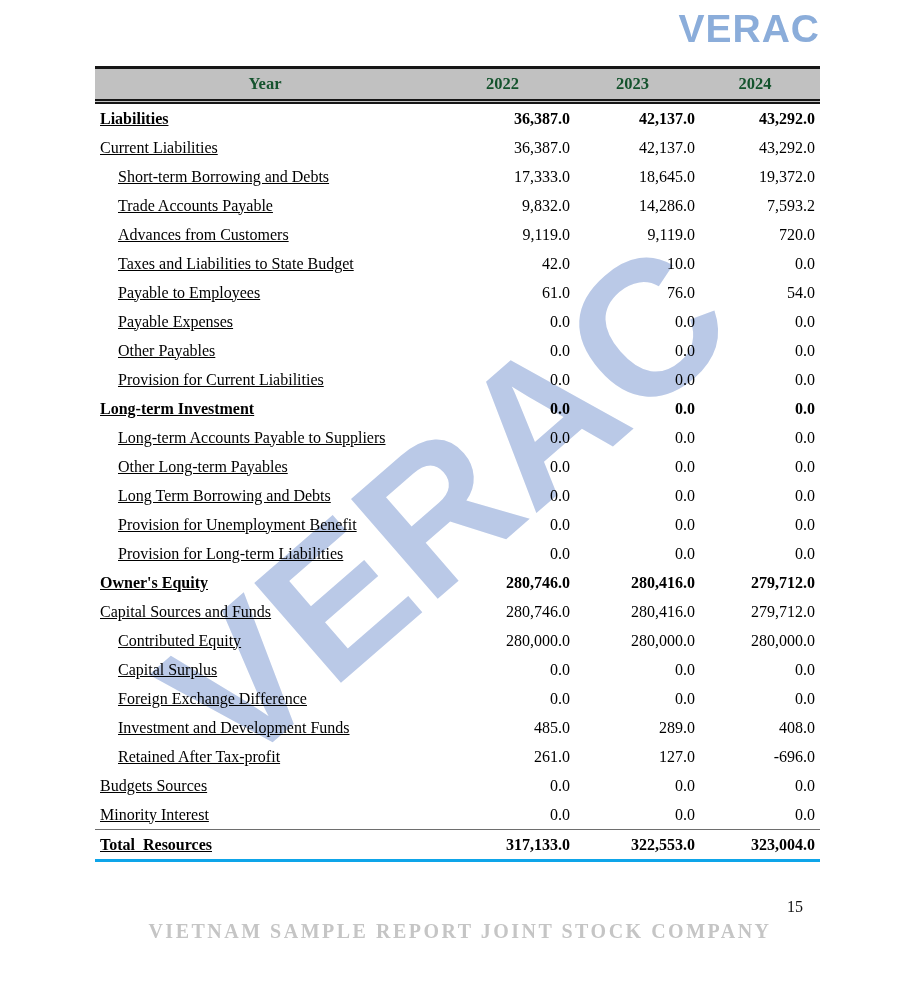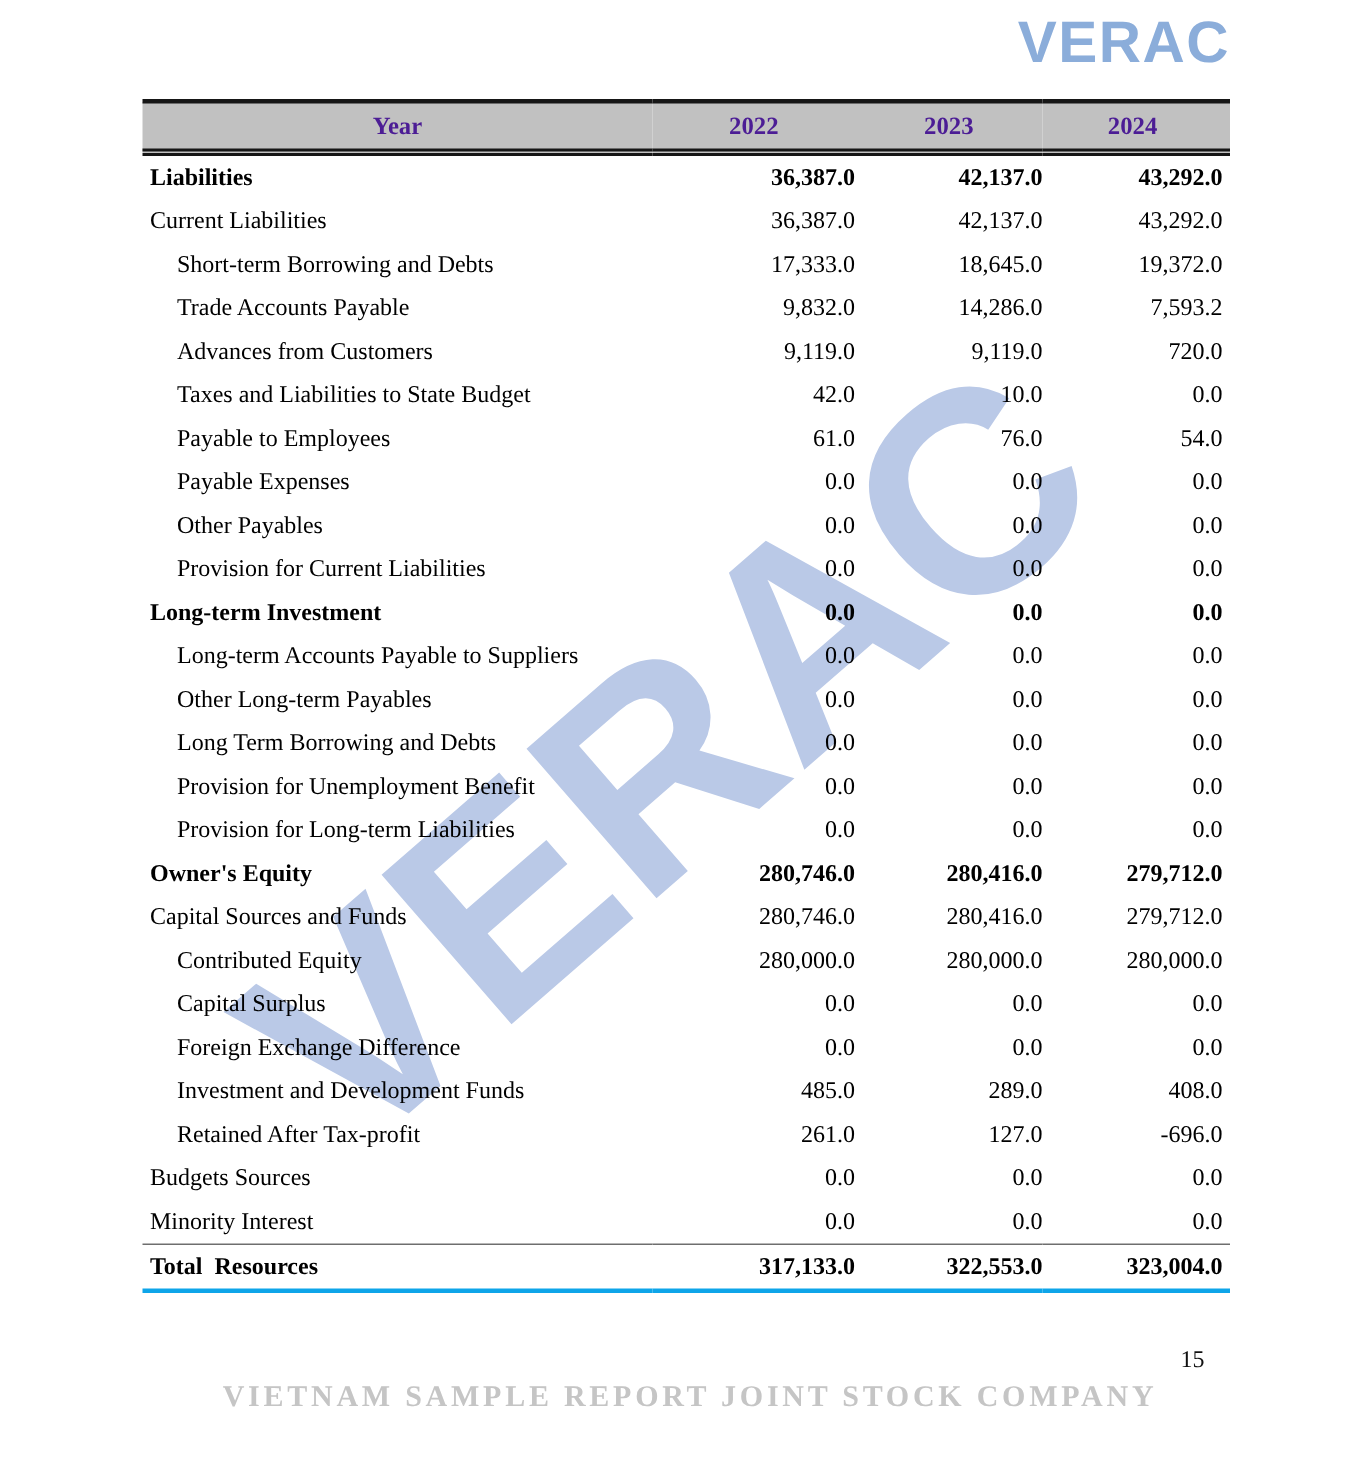--- a/index.html
+++ b/index.html
@@ -59,39 +59,39 @@
     z-index: 1;
     font-size: 16px;
   }
   col.c-label { width: 340px; }
   col.c-2022  { width: 135px; }
   col.c-2023  { width: 125px; }
   col.c-2024  { width: 125px; }
 
   thead th {
     background: #c1c1c1;
-    color: #4c1d95;
+    color: #14532d;
     font-weight: bold;
     height: 30px;
     font-size: 16.5px;
     border-top: 3px solid #161616;
     border-bottom: 5px double #161616;
     padding: 0;
     margin-top: 20px;
   }
   th.year { text-align: center; }
   th.num  { }
   th.last { padding-right: 5px; }
 
   tbody td {
     height: 29px;
     vertical-align: middle;
     padding: 0;
   }
-  td.label { padding-left: 5px; }
+  td.label { padding-left: 5px; text-decoration: underline; }
   td.num   { text-align: right; }
   td.last  { padding-right: 5px; }
   tr.indent td.label { padding-left: 23px; }
   tr.bold td { font-weight: bold; }
   tr.total td {
     border-top: 1px solid #6e6e6e;
     border-bottom: 3px solid #0ea5e9;
   }
   .lbl { white-space: pre; }
 

